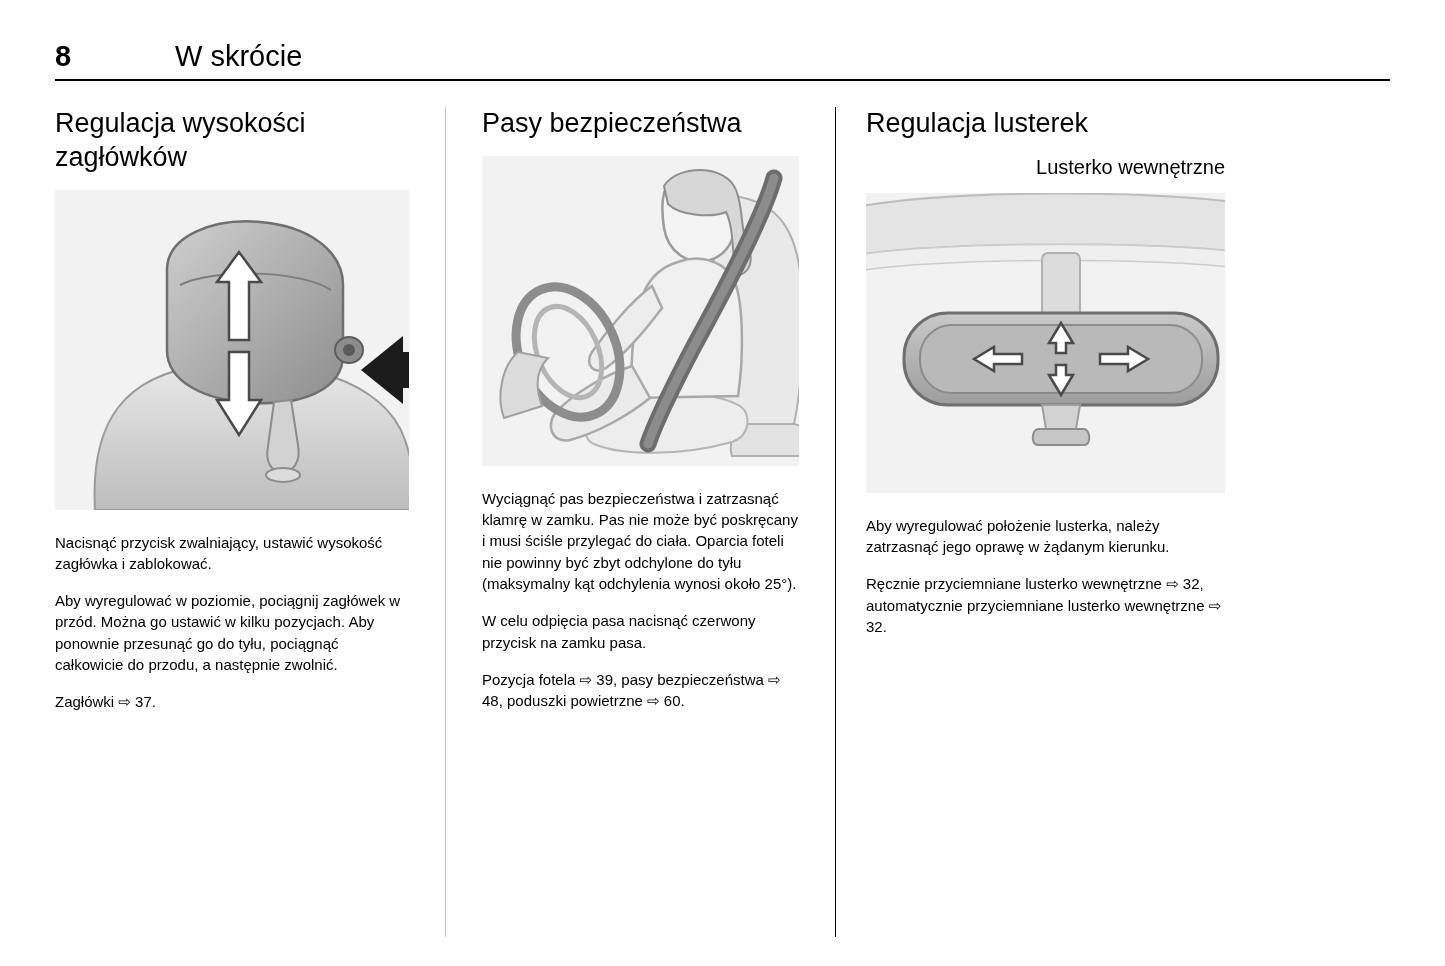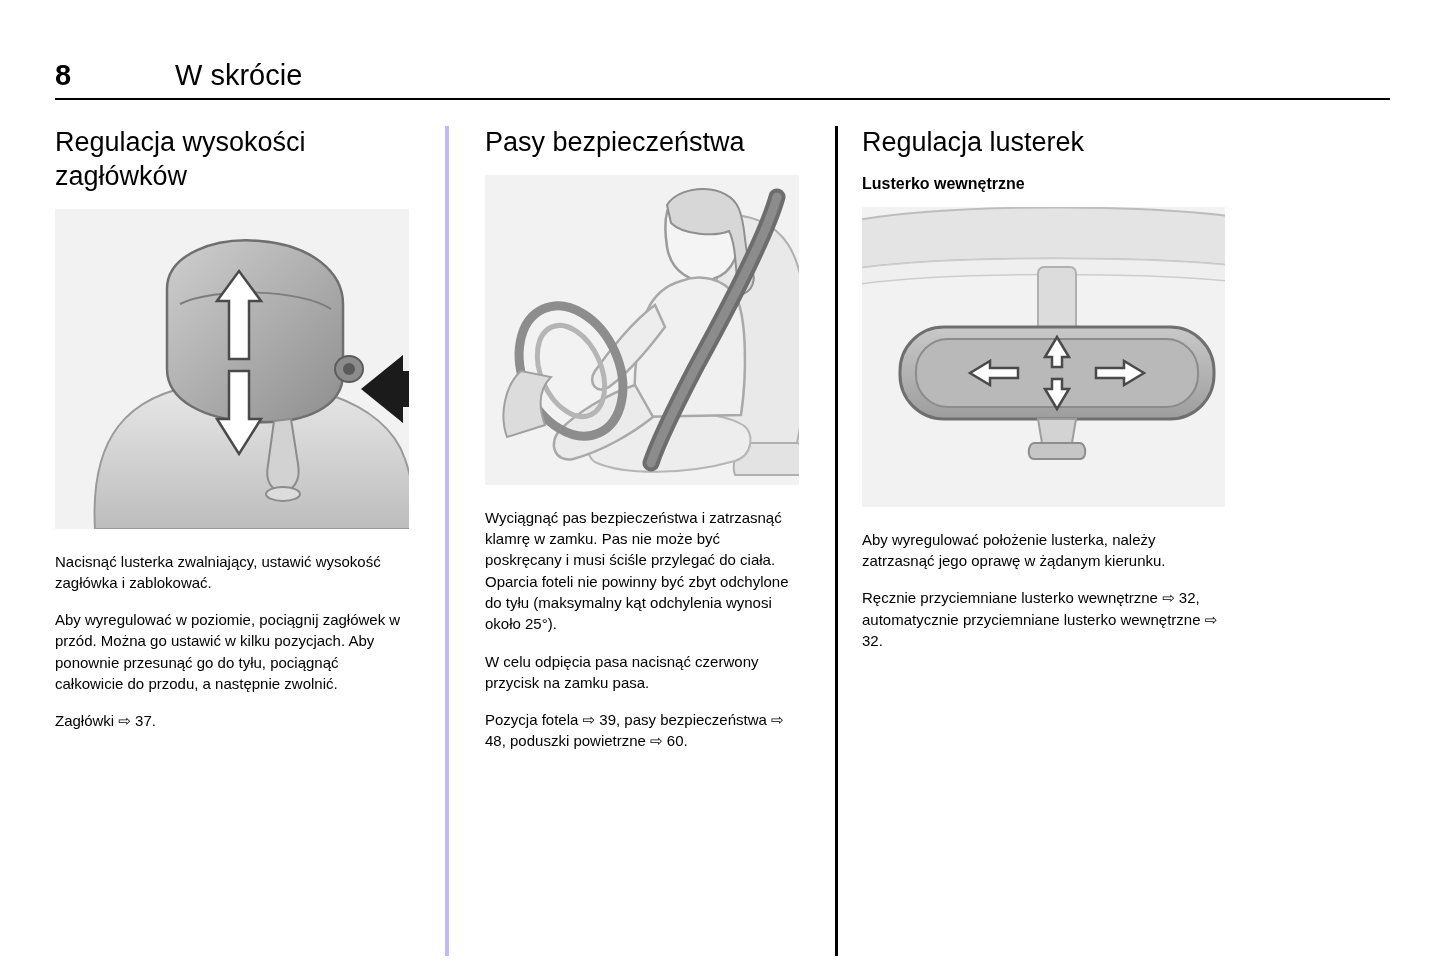--- a/index.html
+++ b/index.html
@@ -31,45 +31,45 @@
   }
   .page-number {
     font-size: 29px;
     font-weight: bold;
     width: 120px;
     letter-spacing: 0;
   }
   .page-chapter {
     font-size: 29px;
     font-weight: normal;
-    margin-top: 19px;
   }
   
   .columns {
     display: flex;
     height: 830px;
   }
   .col {
     width: 390px;
     position: relative;
     box-sizing: border-box;
   }
   .col.c1 { padding-right: 36px; }
-  .col.c2 { padding-left: 36px; padding-right: 36px; border-left: 4px solid #c4b5fd; }
-  .col.c3 { padding-left: 24px; border-left: 3px solid #000000; }
+  .col.c2 { padding-left: 36px; padding-right: 36px; border-left: 1px solid #c4b5fd; }
+  .col.c3 { padding-left: 30px; border-left: 1px solid #000000; }
   h1.section-title {
     font-size: 27px;
     font-weight: normal;
     line-height: 1.25;
     margin: 0 0 15px 0;
   }
   h2.sub-title {
-    font-size: 16px;
-    font-weight: bold;
+    font-size: 20px;
+    font-weight: normal;
     margin: 0 0 14px 0;
+    text-align: right;
   }
   p.body {
     font-size: 15px;
     line-height: 1.42;
     margin: 0 0 16px 0;
   }
   .figure {
     background: #f2f2f2;
     margin-bottom: 22px;
     position: relative;
@@ -121,21 +121,21 @@
           <ellipse cx="294" cy="160" rx="6" ry="6" fill="#5a5a5a"></ellipse>
 
           <path d="M162 92 L184 62 L206 92 L194 92 L194 150 L174 150 L174 92 Z" fill="#ffffff" stroke="#4a4a4a" stroke-width="2.5"></path>
 
           <path d="M162 180 L184 215 L206 180 L194 180 L194 132 L174 132 L174 180 Z" fill="#ffffff" stroke="#4a4a4a" stroke-width="2.5" transform="translate(0,30)"></path>
 
           <path d="M390 162 L390 198 L348 198 L348 214 L306 180 L348 146 L348 162 Z" fill="#1b1b1b"></path>
         </svg>
       </div>
 
-      <p class="body">Nacisnąć lusterka zwalniający, ustawić wysokość zagłówka i zablokować.</p>
+      <p class="body">Nacisnąć przycisk zwalniający, ustawić wysokość zagłówka i zablokować.</p>
       <p class="body">Aby wyregulować w poziomie, pociągnij zagłówek w przód. Można go ustawić w kilku pozycjach. Aby ponownie przesunąć go do tyłu, pociągnąć całkowicie do przodu, a następnie zwolnić.</p>
       <p class="body">Zagłówki ⇨ 37.</p>
     </div>
 
     <div class="col c2">
       <h1 class="section-title">Pasy bezpieczeństwa</h1>
 
       <div class="figure fig2">
         <svg viewBox="0 0 390 310" width="390" height="310" xmlns="http://www.w3.org/2000/svg" aria-hidden="true">
           <rect width="390" height="310" fill="#f2f2f2"></rect>

